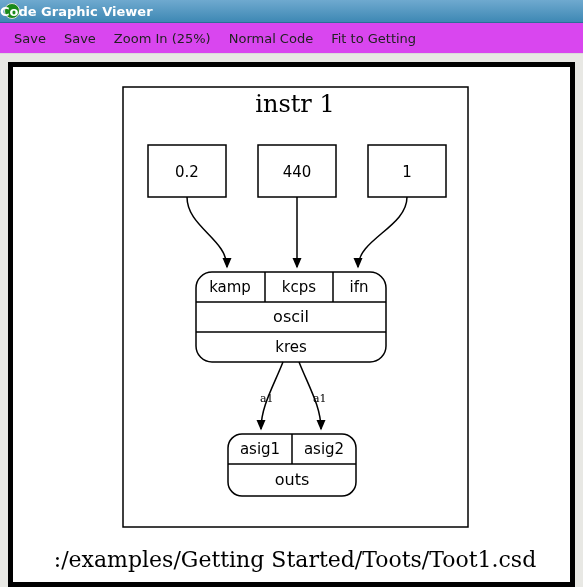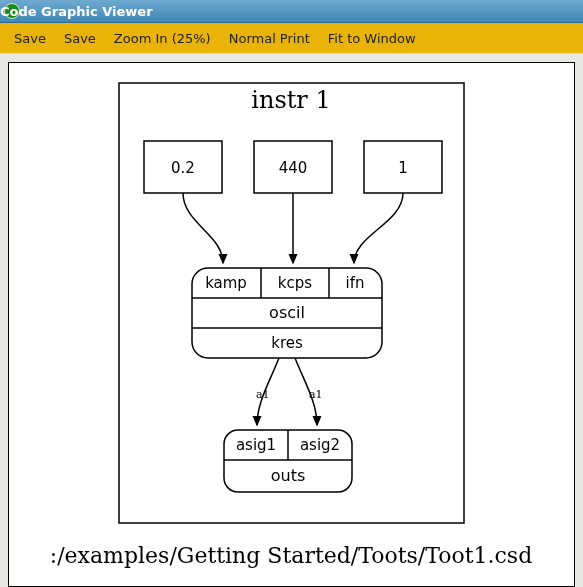--- a/index.html
+++ b/index.html
@@ -35,21 +35,21 @@
   .title-bar .title-text {
     position: absolute;
     left: 0; right: 0;
     text-align: left;
     pointer-events: none;
   }
 
   
   .toolbar {
     height: 30px;
-    background: #eab308;
+    background: #d946ef;
     display: flex;
     align-items: center;
     padding: 0 10px;
     gap: 10px;
     font-size: 13px;
     color: #222;
     border-bottom: 1px solid #dadadA;
   }
   .toolbar .tb-item {
     cursor: pointer;
@@ -57,21 +57,21 @@
   }
 
   
   .canvas-wrap {
     position: absolute;
     top: 62px;
     bottom: 0;
     left: 8px;
     right: 8px;
     background: #ffffff;
-    border: 1px solid #000000;
+    border: 5px solid #000000;
   }
 
   svg { display:block; }
 
   .node-rect {
     fill: #ffffff;
     stroke: #000000;
     stroke-width: 1.5;
   }
   .node-text {
@@ -103,22 +103,22 @@
 
 <div class="title-bar">
   <div class="sys-icon"></div>
   <div class="title-text">Code Graphic Viewer</div>
 </div>
 
 <div class="toolbar">
   <span class="tb-item">Save</span>
   <span class="tb-item">Save</span>
   <span class="tb-item">Zoom In (25%)</span>
-  <span class="tb-item">Normal Print</span>
-  <span class="tb-item">Fit to Window</span>
+  <span class="tb-item">Normal Code</span>
+  <span class="tb-item">Fit to Getting</span>
 </div>
 
 <div class="canvas-wrap">
   <svg width="565" height="523" viewBox="0 0 565 523">
     <defs>
       <marker id="arrowhead" markerWidth="8" markerHeight="8" refX="6" refY="3" orient="auto">
         <path d="M0,0 L7,3 L0,6 Z" fill="#000"></path>
       </marker>
     </defs>
 

